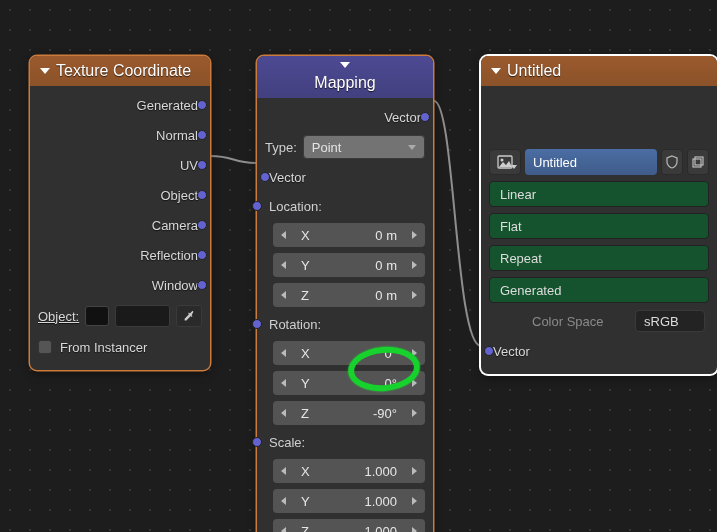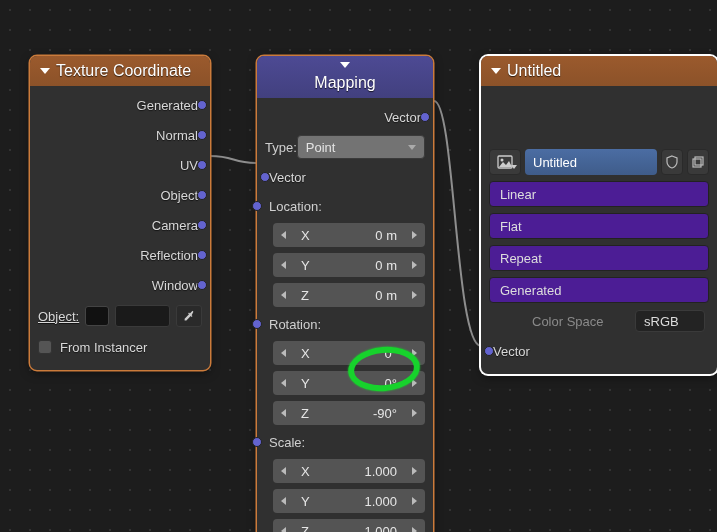--- a/index.html
+++ b/index.html
@@ -46,21 +46,21 @@
 
   .outrow { display:flex; justify-content:flex-end; align-items:center; height:26px; position:relative; padding-right:4px;}
   .inrow  { display:flex; justify-content:flex-start; align-items:center; height:26px; position:relative; padding-left:4px; gap:6px;}
   .lbl { text-shadow: 0 1px 1px rgba(0,0,0,.6);}
 
   .sock { width:10px;height:10px;border-radius:50%; position:absolute; top:50%; transform:translateY(-50%); }
   .sock-out { right:-5px; }
   .sock-in  { left:-5px; }
   .sock-vec { background:#6363cf; border:1px solid #222;}
 
-  .row { display:flex; align-items:center; height:26px;}
+  .row { display:flex; align-items:center; gap:6px; height:26px;}
   .row .lbl2 { flex:0 0 auto; color:#cfcfcf;}
   .dropdown {
     flex:1; background:#737373; border:1px solid #3a3a3a; border-radius:4px;
     height:24px; display:flex;align-items:center;justify-content:space-between;
     padding:0 8px; color:#e3e3e3; position:relative;
   }
   .dd-arrow { width:0;height:0;border-left:4px solid transparent;border-right:4px solid transparent;border-top:5px solid #aaa;}
 
   .section-label { color:#d0d0d0; margin-top:2px; margin-bottom:2px; padding-left:4px; position:relative; height:20px; display:flex; align-items:center;}
   .section-label .sock-in { left:-13px; }
@@ -88,21 +88,21 @@
   .selected2 { box-shadow: 0 0 0 2px #ffffff, 0 3px 10px rgba(0,0,0,.5); }
 
   
   .img-row { display:flex; gap:4px; align-items:center; height:28px; }
   .img-btn { width:32px;height:26px;background:#3a3a3a;border:1px solid #2a2a2a;border-radius:4px;display:flex;align-items:center;justify-content:center; position:relative;}
   .btn-dd { width:0;height:0;border-left:3px solid transparent;border-right:3px solid transparent;border-top:4px solid #ccc;position:absolute;right:3px;bottom:5px;}
   .img-name { flex:1; background:linear-gradient(#4b6da3,#3f5c8a); border-radius:4px; height:26px;display:flex;align-items:center;padding:0 8px;color:#fff;}
   .img-sm { width:22px;height:26px;background:#3a3a3a;border:1px solid #2a2a2a;border-radius:4px;display:flex;align-items:center;justify-content:center;}
 
   .select-row {
-    background:#4c1d95;border:1px solid #222;border-radius:4px;height:26px;
+    background:#14532d;border:1px solid #222;border-radius:4px;height:26px;
     display:flex;align-items:center;padding:0 10px;margin:1px 0;color:#ddd;
   }
   .kvrow { display:flex;align-items:center;height:26px;padding:0 4px;gap:8px;margin-left:39px;}
   .kvrow .k{ color:#8a8a8a; flex:1;}
   .kvrow .v{ color:#ddd; background:#232323;border:1px solid #3a3a3a;border-radius:4px;height:22px;min-width:70px;display:flex;align-items:center;padding:0 8px;}
 
   .link {
     position:absolute; z-index:1; stroke:#8e8e8e; stroke-width:2; fill:none;
     pointer-events:none;
   }

